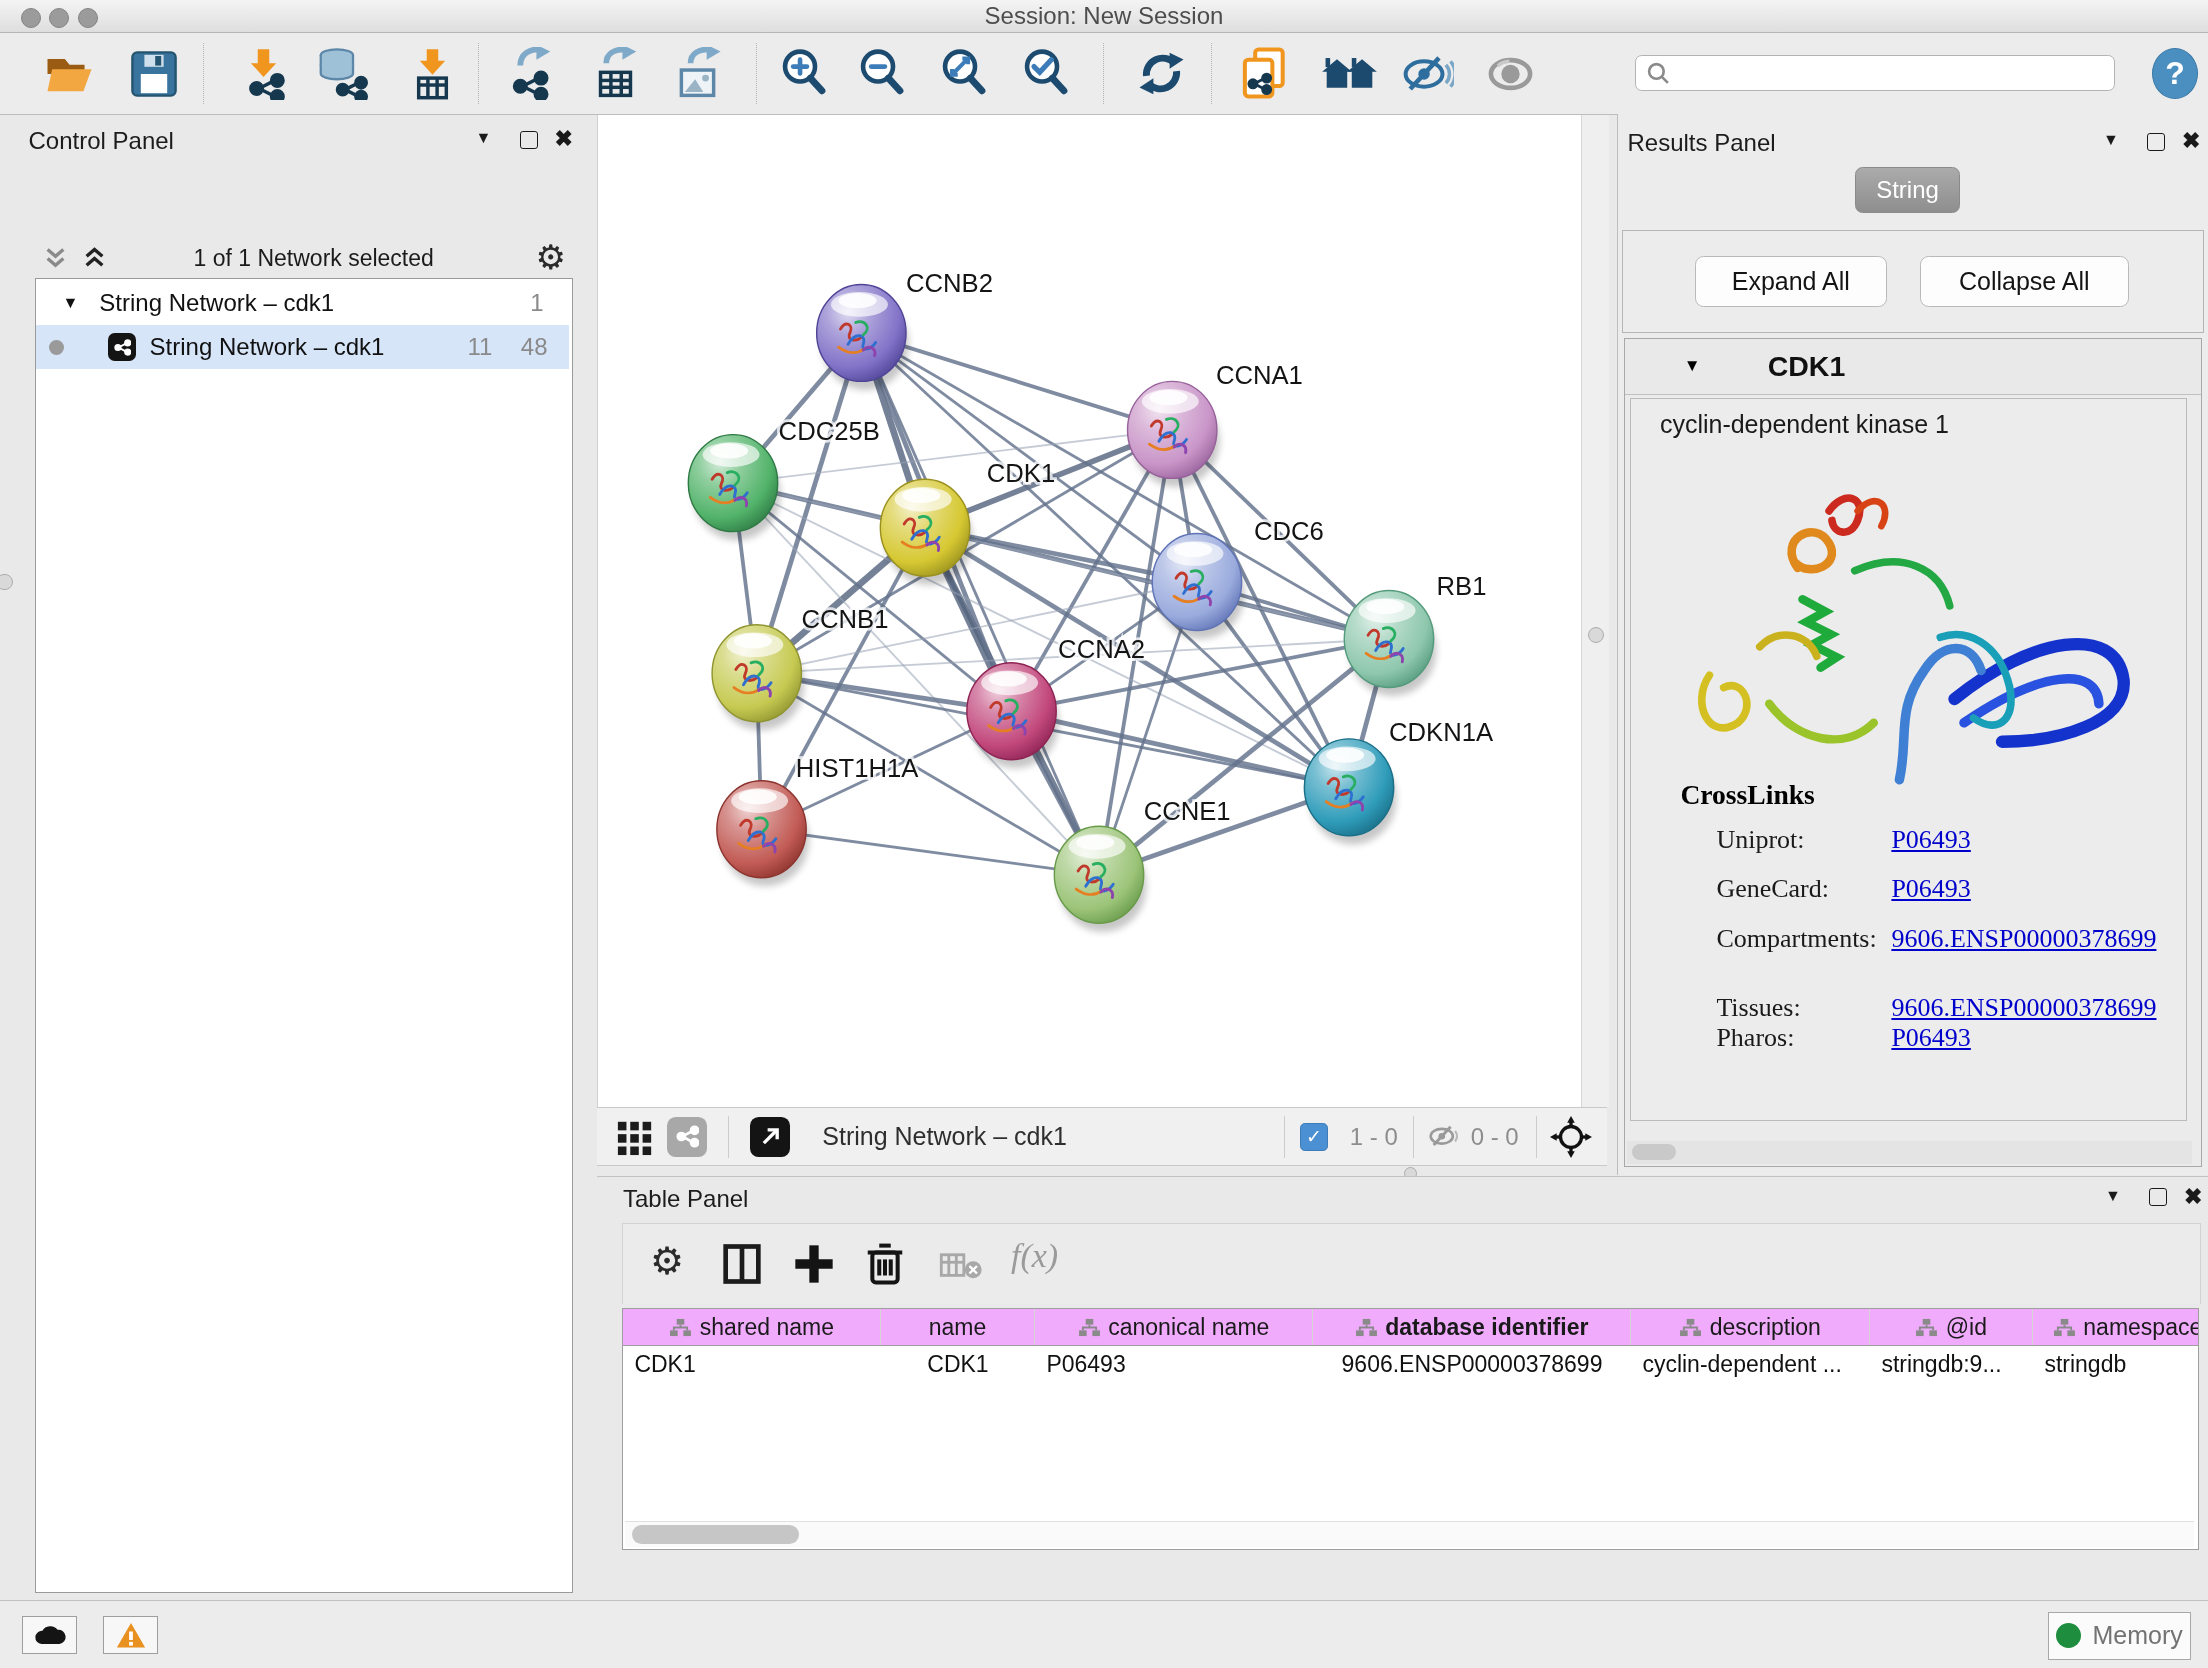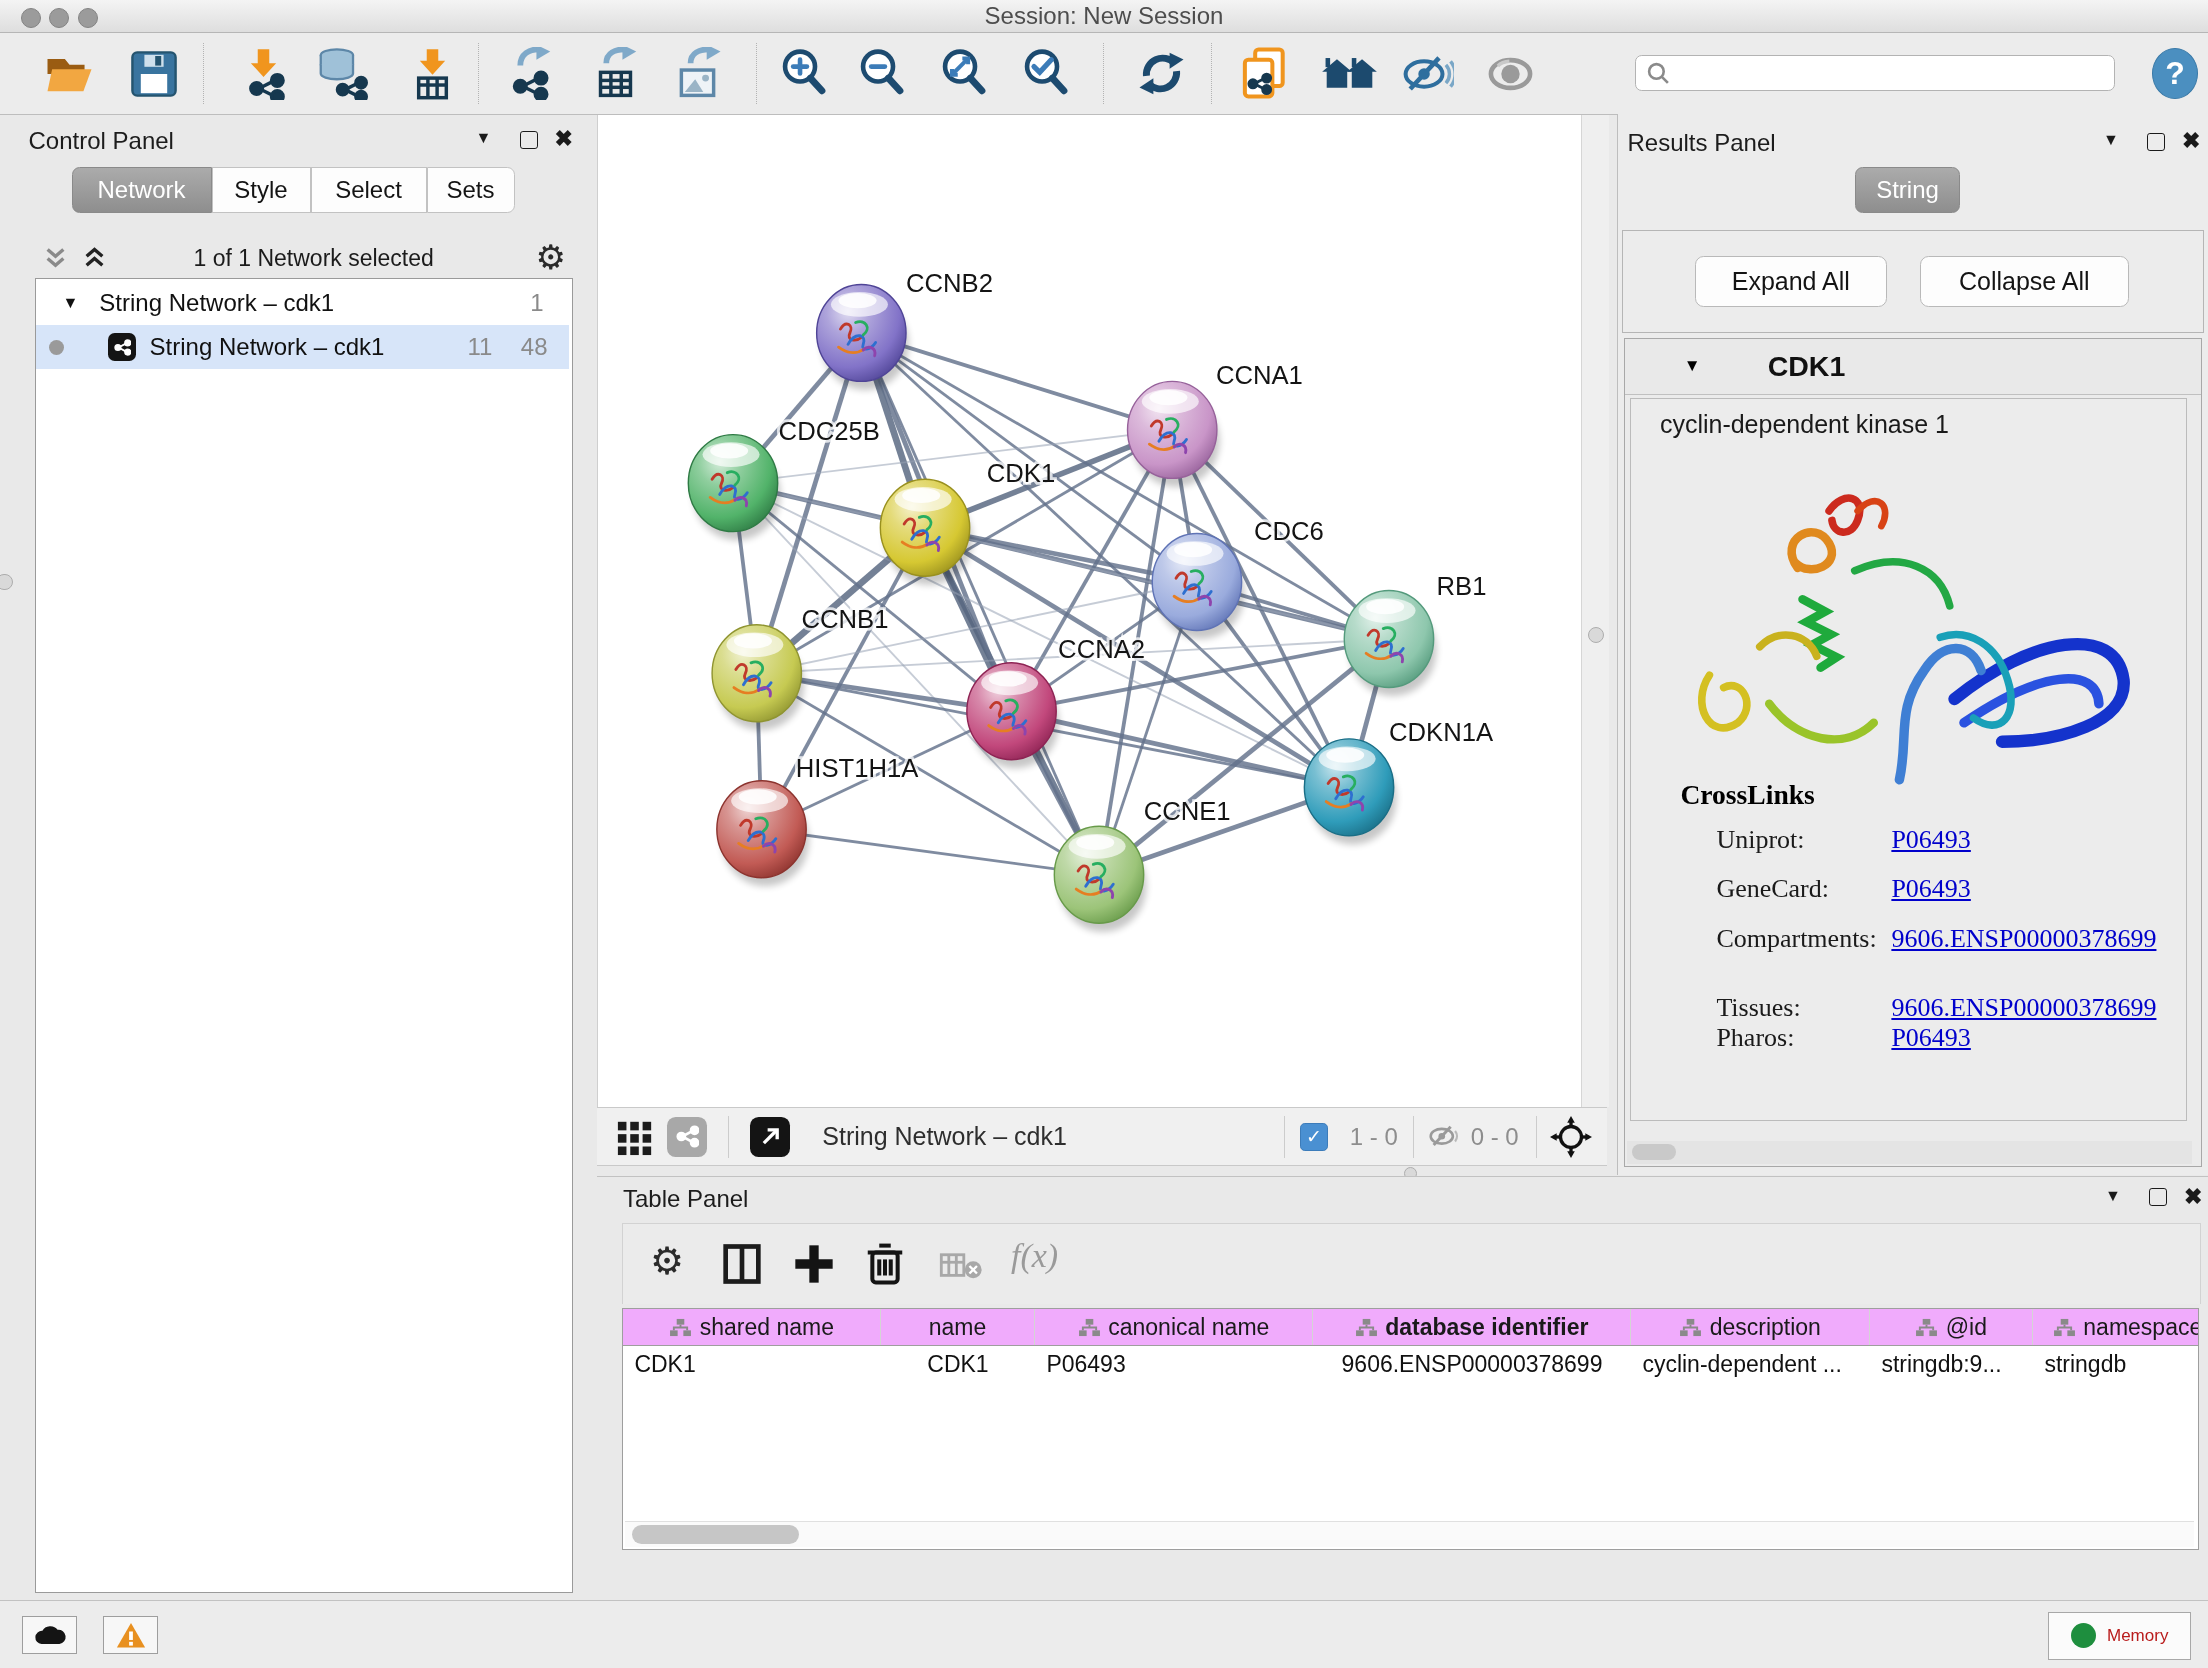--- a/index.html
+++ b/index.html
@@ -53,21 +53,21 @@
   .thead{display:flex;height:36px;background:#f0abfc;border-bottom:1.9px solid #9e9e9e;}
   .trow{display:flex;height:36px;background:#fff;}
   .hcell{display:flex;align-items:center;justify-content:center;gap:7.6px;font-size:23px;color:#1a1a1a;border-right:1px solid #d4d4d4;box-sizing:border-box;overflow:hidden;white-space:nowrap;}
   .ccell{display:flex;align-items:center;font-size:23px;color:#111;box-sizing:border-box;overflow:hidden;white-space:nowrap;padding:0 11.4px;}
   .hscroll{position:absolute;left:1.9px;bottom:1.9px;width:1569px;height:25px;background:#fafafa;border-top:1px solid #e0e0e0;}
   .hthumb{position:absolute;left:7.6px;top:2.9px;width:167px;height:19px;border-radius:9.5px;background:#c6c6c6;}
   .tptab{height:44px;font-size:24px;}
   
   .statusbar{left:0;top:1600px;width:2208px;height:68px;background:#ececec;border-top:1px solid #c2c2c2;}
   .sqbtn{top:15px;width:55px;height:38px;background:#f7f7f7;border:1.9px solid #9e9e9e;display:flex;align-items:center;justify-content:center;box-sizing:border-box;}
-  .membtn{left:2048px;top:10.5px;width:143px;height:48px;background:#fbfbfb;border:1.9px solid #a8a8a8;display:flex;align-items:center;justify-content:center;gap:11.4px;font-size:17px;color:#b91c1c;box-sizing:border-box;}
+  .membtn{left:2048px;top:10.5px;width:143px;height:48px;background:#fbfbfb;border:1.9px solid #a8a8a8;display:flex;align-items:center;justify-content:center;gap:11.4px;font-size:25px;color:#737373;box-sizing:border-box;}
   .memdot{width:25px;height:25px;border-radius:50%;}
   svg{display:block;}
   .ghost{color:#9a9a9a;}
 </style>
 </head>
 <body>
 
 <div id="app">
 
   <div class="abs titlebar">
@@ -263,26 +263,20 @@
     </div>
     <div class="abs helpbtn">?</div>
   </div>
 
   <div class="abs" style="left:9.5px;top:114px;width:563px;height:1486px;">
     <span class="abs ptitle" style="left:19px;top:13.3px">Control Panel</span>
     <span class="abs pbtn-menu" style="left:466px;top:15px">▼</span>
     <span class="abs pbtn-float" style="left:510px;top:17px"></span>
     <span class="abs pbtn-close" style="left:545px;top:12.4px">✖</span>
 
-    <div class="abs" style="left:62px;top:53px;display:flex">
-      <div class="seg active cp-tab" style="width:140px;border-radius:7.6px 0 0 7.6px">Network</div>
-      <div class="seg cp-tab" style="width:99px">Style</div>
-      <div class="seg cp-tab" style="width:116px">Select</div>
-      <div class="seg cp-tab" style="width:88px;border-radius:0 7.6px 7.6px 0">Sets</div>
-    </div>
 
     <div class="abs" style="left:27px;top:129px;width:533px;height:32px">
       <svg class="abs" style="left:7.6px;top:1.9px" width="23" height="27" viewBox="0 0 20 24">
           <g fill="none" stroke="#8a8a8a" stroke-width="3">
             <polyline points="3,4 10,10 17,4"></polyline>
             <polyline points="3,12 10,18 17,12"></polyline>
           </g>
         </svg>
       <svg class="abs" style="left:46px;top:1.9px" width="23" height="27" viewBox="0 0 20 24">
           <g fill="none" stroke="#222222" stroke-width="3">

